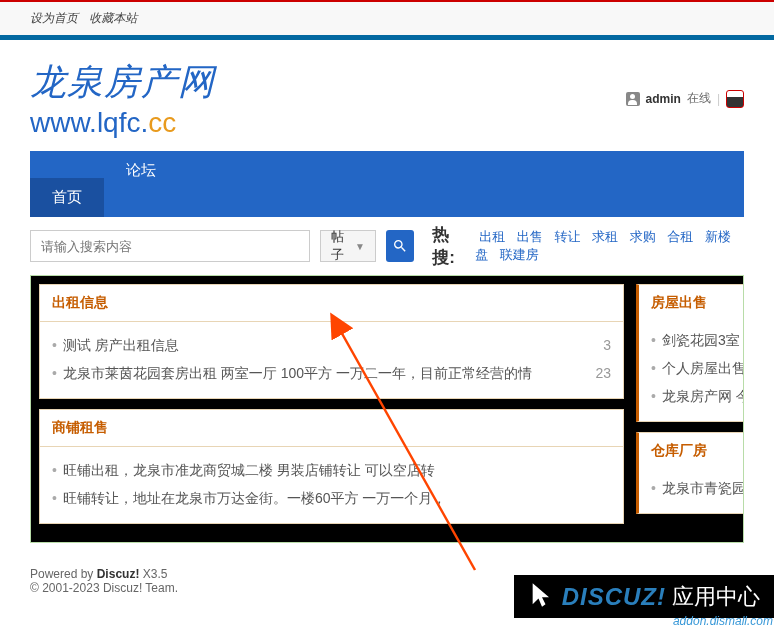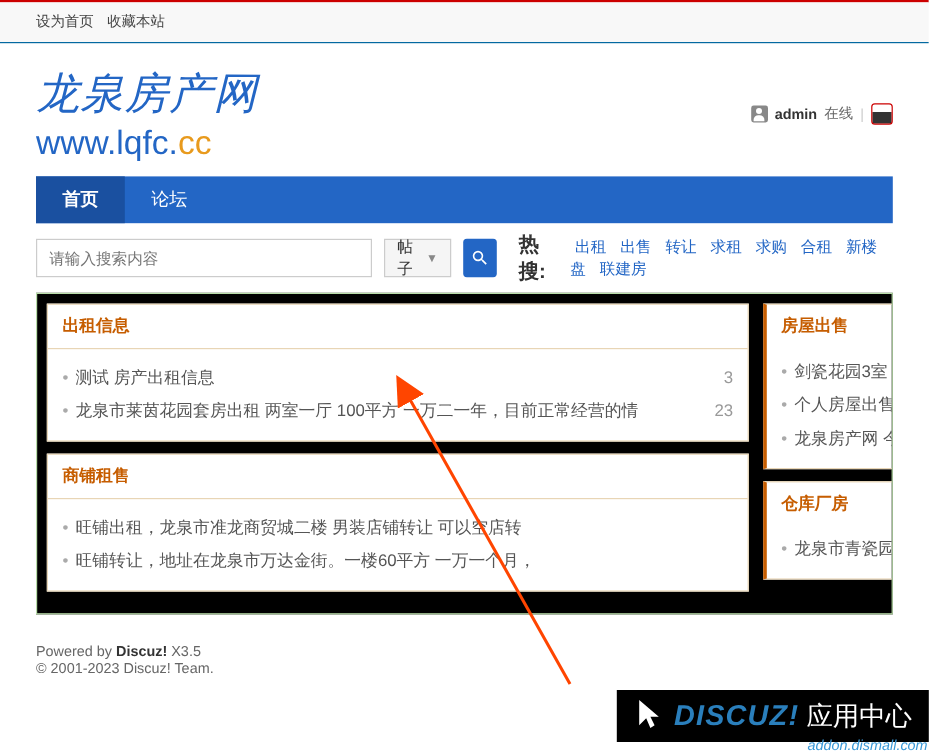--- a/index.html
+++ b/index.html
@@ -1,38 +1,38 @@
 <!DOCTYPE html>
 <html><head>
   <meta charset="utf-8">
   <style>
     * { margin: 0; padding: 0; box-sizing: border-box; }
     body { font-family: "Microsoft YaHei", Arial, sans-serif; font-size: 13px; color: #333; background: #fff; }
     
-    .toolbar { border-bottom: 1px solid #0369a1; padding: 8px 30px; background: #f8f8f8; font-size: 12px; }
+    .toolbar { border-bottom: 5px solid #0369a1; padding: 8px 30px; background: #f8f8f8; font-size: 12px; font-style: italic; }
     .toolbar a { color: #444; text-decoration: none; margin-right: 8px; }
     .red-line { height: 2px; background: #cc0000; }
     
     .container { padding: 0 30px; }
     
     .header { display: flex; justify-content: space-between; align-items: center; padding: 18px 0 12px; }
     .logo-area { }
     .logo-title { font-size: 36px; font-weight: normal; color: #2366c5; font-style: italic; letter-spacing: 1px; }
     .logo-url { font-size: 28px; color: #2366c5; }
     .logo-url .cc { color: #e89a1d; }
     .user-info { font-size: 12px; color: #666; display: flex; align-items: center; gap: 6px; }
     .user-info .user-icon { display: inline-block; width: 14px; height: 14px; background: #888; border-radius: 2px; position: relative; }
     .user-info .user-icon::before { content: ''; position: absolute; top: 2px; left: 4px; width: 5px; height: 5px; background: #fff; border-radius: 50%; }
     .user-info .user-icon::after { content: ''; position: absolute; bottom: 1px; left: 2px; width: 9px; height: 5px; background: #fff; border-radius: 4px 4px 0 0; }
     .user-info a { color: #333; font-weight: bold; text-decoration: none; }
     .qq-icon { display: inline-block; width: 18px; height: 18px; border: 1px solid #c00; border-radius: 3px; background: linear-gradient(#fff 40%, #333 40%); }
     
     .nav { background: #2366c5; display: flex; }
     .nav-item { padding: 10px 22px; color: #fff; font-size: 15px; text-decoration: none; cursor: pointer; }
-    .nav-item.active { background: #1a50a0; font-weight: bold; }
+    .nav-item.active { background: #1a50a0; font-weight: normal; margin-top: 27px; }
     
     .search-row { display: flex; align-items: center; padding: 6px 0; gap: 10px; }
     .search-input { flex: 0 0 280px; padding: 7px 10px; border: 1px solid #ccc; font-size: 13px; height: 32px; }
     .search-select { padding: 7px 10px; border: 1px solid #ccc; background: #f5f5f5; font-size: 13px; height: 32px; display: flex; align-items: center; gap: 5px; cursor: pointer; }
     .chevron { font-size: 10px; color: #888; }
     .search-btn { width: 34px; height: 32px; background: #2366c5; border: none; color: #fff; cursor: pointer; border-radius: 3px; display: flex; align-items: center; justify-content: center; }
     .search-btn svg { width: 16px; height: 16px; fill: #fff; }
     .hot-label { font-weight: bold; margin-left: 8px; font-size: 17px; }
     .hot-links a { color: #2366c5; text-decoration: none; margin: 0 4px; font-size: 13px; }
     

